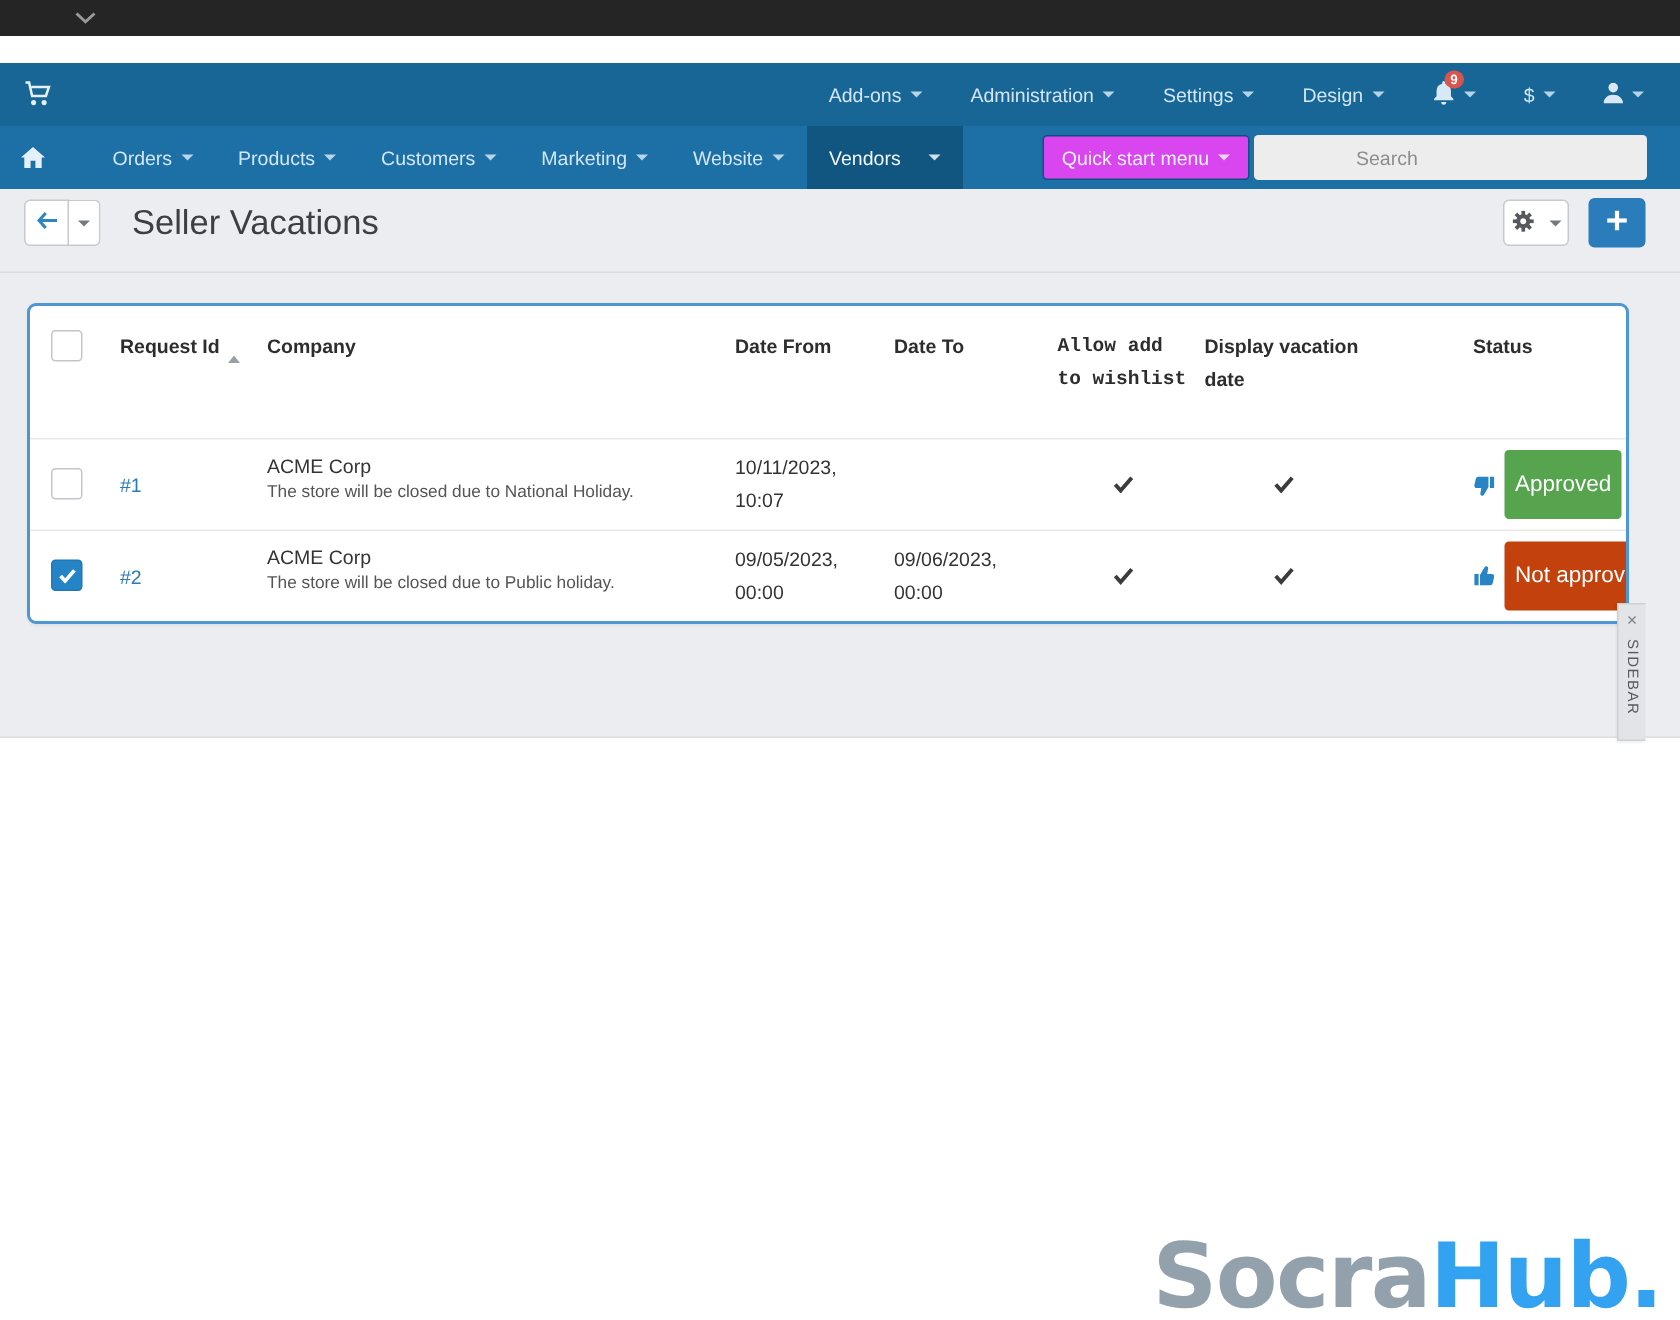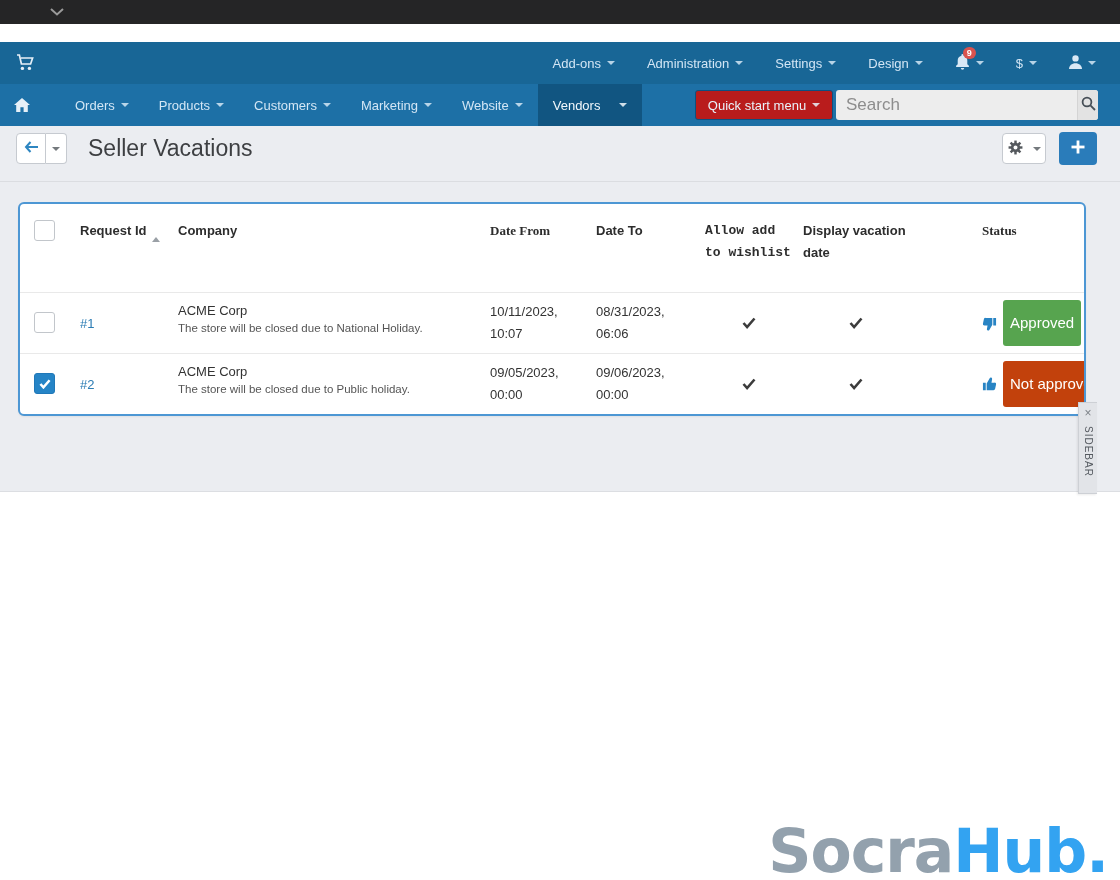--- a/index.html
+++ b/index.html
@@ -21,23 +21,23 @@
   .caret.dark { color:#5c6166; }
   .bell-wrap { position:relative; }
   .badge-count { position:absolute; top:-7px; right:8px; background:#d9534f; color:#fff; font-size:9px; font-weight:bold; border-radius:8px; padding:1px 4px; line-height:1.2; }
 
   
   .nav2 { position:absolute; top:84px; left:0; right:0; height:42px; background:#1d70a6; }
   .nav2-home { position:absolute; left:0; top:0; width:44px; height:42px; display:flex; align-items:center; justify-content:center; }
   .nav2-items { position:absolute; left:60px; top:0; height:58px; display:flex; }
   .nav2-item { display:flex; align-items:center; padding:0 15px; color:#d3e6f5; font-size:13px; height:42px; white-space:nowrap; }
   .nav2-item.active { background:#115581; color:#f2f8fc;gap:13px; }
-  .quick-start { position:absolute; left:695px; top:6px; width:138px; height:30px; display:flex; align-items:center; justify-content:center; background:#b91c1c; border:1px solid #0d5080; border-radius:3px; color:#e9f2fa; font-size:13px; font-family:inherit; }
+  .quick-start { position:absolute; left:695px; top:6px; width:138px; height:30px; display:flex; align-items:center; justify-content:center; background:#d946ef; border:1px solid #0d5080; border-radius:3px; color:#e9f2fa; font-size:13px; font-family:inherit; }
   .searchbox { position:absolute; left:836px; top:6px; width:262px; height:30px; display:flex; background:#ededed; border-radius:3px; overflow:hidden; }
-  .searchbox input { flex:1; border:0; background:transparent; padding:0 10px; font-size:17px; color:#333; font-family:inherit; outline:none; }
+  .searchbox input { flex:1; border:0; background:transparent; padding:0 22px; font-size:13px; color:#333; font-family:inherit; outline:none;margin-left:46px; }
   .searchbox input::placeholder { color:#8d8d8d; }
   .search-btn { width:40px; border:0; border-left:1px solid #d4d4d4; background:#e3e3e3; display:flex; align-items:center; justify-content:center; }
 
   
   .content { position:absolute; top:126px; left:0; right:0; height:366px; background:#ebedf1; border-bottom:1px solid #dcdee2; }
   .header-rule { position:absolute; top:55px; left:0; right:0; height:1px; background:#dbdde1; }
   .back-group { position:absolute; left:16px; top:7px; display:flex; }
   .btn-back { width:30px; height:31px; background:#fff; border:1px solid #c6cad0; border-radius:4px 0 0 4px; display:flex; align-items:center; justify-content:center; }
   .btn-back-caret { width:21px; height:31px; background:#fff; border:1px solid #c6cad0; border-left:0; border-radius:0 4px 4px 0; display:flex; align-items:center; justify-content:center; }
   .btn-back-caret .caret { margin-left:0; }
@@ -46,25 +46,25 @@
   .btn-gear { width:44px; height:31px; background:#fff; border:1px solid #c6cad0; border-radius:4px; display:flex; align-items:center; justify-content:center; gap:4px; }
   .btn-add { width:38px; height:33px; background:#2a7cba; border:0; border-radius:4px; display:flex; align-items:center; justify-content:center; }
 
   
   .table-card { position:absolute; left:18px; top:76px; width:1068px; background:#fff; border:2px solid #4d97d4; border-radius:6px; overflow:hidden; box-shadow:0 1px 2px rgba(0,0,0,.05); }
   .t-head { position:relative; height:88px; }
   .hc { position:absolute; top:16px; font-size:13px; font-weight:bold; color:#2d2d2d; line-height:22px; }
   .hc-id { left:60px; display:flex; align-items:flex-end; }
   .sort-asc { display:inline-block; width:0; height:0; border-left:4px solid transparent; border-right:4px solid transparent; border-bottom:5px solid #9aa0a6; margin-left:6px; }
   .hc-company { left:158px; }
-  .hc-from { left:470px;font-family:Liberation Serif, serif; }
+  .hc-from { left:470px; }
   .hc-to { left:576px; }
   .hc-wish { left:685px; width:88px;font-family:Liberation Mono, monospace; }
   .hc-disp { left:783px; width:110px; }
-  .hc-status { left:962px;font-family:Liberation Serif, serif; }
+  .hc-status { left:962px; }
   .t-row { position:relative; height:61px; border-top:1px solid #e9e9e9; }
   .checkbox { width:21px; height:21px; background:#fff; border:1px solid #c2c6cb; border-radius:3px; display:flex; align-items:center; justify-content:center; }
   .checkbox svg { display:none; }
   .checkbox[data-checked="true"] { background:#2584c6; border-color:#2078b8; }
   .checkbox[data-checked="true"] svg { display:block; }
   .cb-head { position:absolute; left:14px; top:16px; }
   .t-row .checkbox { position:absolute; left:14px; top:50%; margin-top:-11px; }
   .cell-id { position:absolute; left:60px; top:0; bottom:0; display:flex; align-items:center; font-size:13px; color:#2b7cb4; text-decoration:none; }
   .cell-company { position:absolute; left:158px; top:10px; width:300px; }
   .company-name { font-size:13px; color:#333; margin-bottom:4px; }
@@ -251,21 +251,20 @@
       <div class="t-row" data-interactable="false">
         <span class="checkbox" data-interactable="true" data-checked="false">
           
         </span>
         <a class="cell-id" data-interactable="true">#1</a>
         <div class="cell-company" data-interactable="false">
           <div class="company-name" data-interactable="false">ACME Corp</div>
           <div class="company-desc" data-interactable="false">The store will be closed due to National Holiday.</div>
         </div>
         <div class="cell-date cell-from" data-interactable="false">10/11/2023, 10:07</div>
-        <div class="cell-date cell-to" data-interactable="false">08/31/2023, 06:06</div>
         <div class="cell-check cell-wish" data-interactable="false">
             <svg width="14" height="12" viewBox="0 0 14 12">
               <path d="M1.5 6l3.6 4L12.5 1.5" fill="none" stroke="#3c3c3c" stroke-width="2.6"></path>
             </svg>
           </div>
         <div class="cell-check cell-disp" data-interactable="false">
             <svg width="14" height="12" viewBox="0 0 14 12">
               <path d="M1.5 6l3.6 4L12.5 1.5" fill="none" stroke="#3c3c3c" stroke-width="2.6"></path>
             </svg>
           </div>

